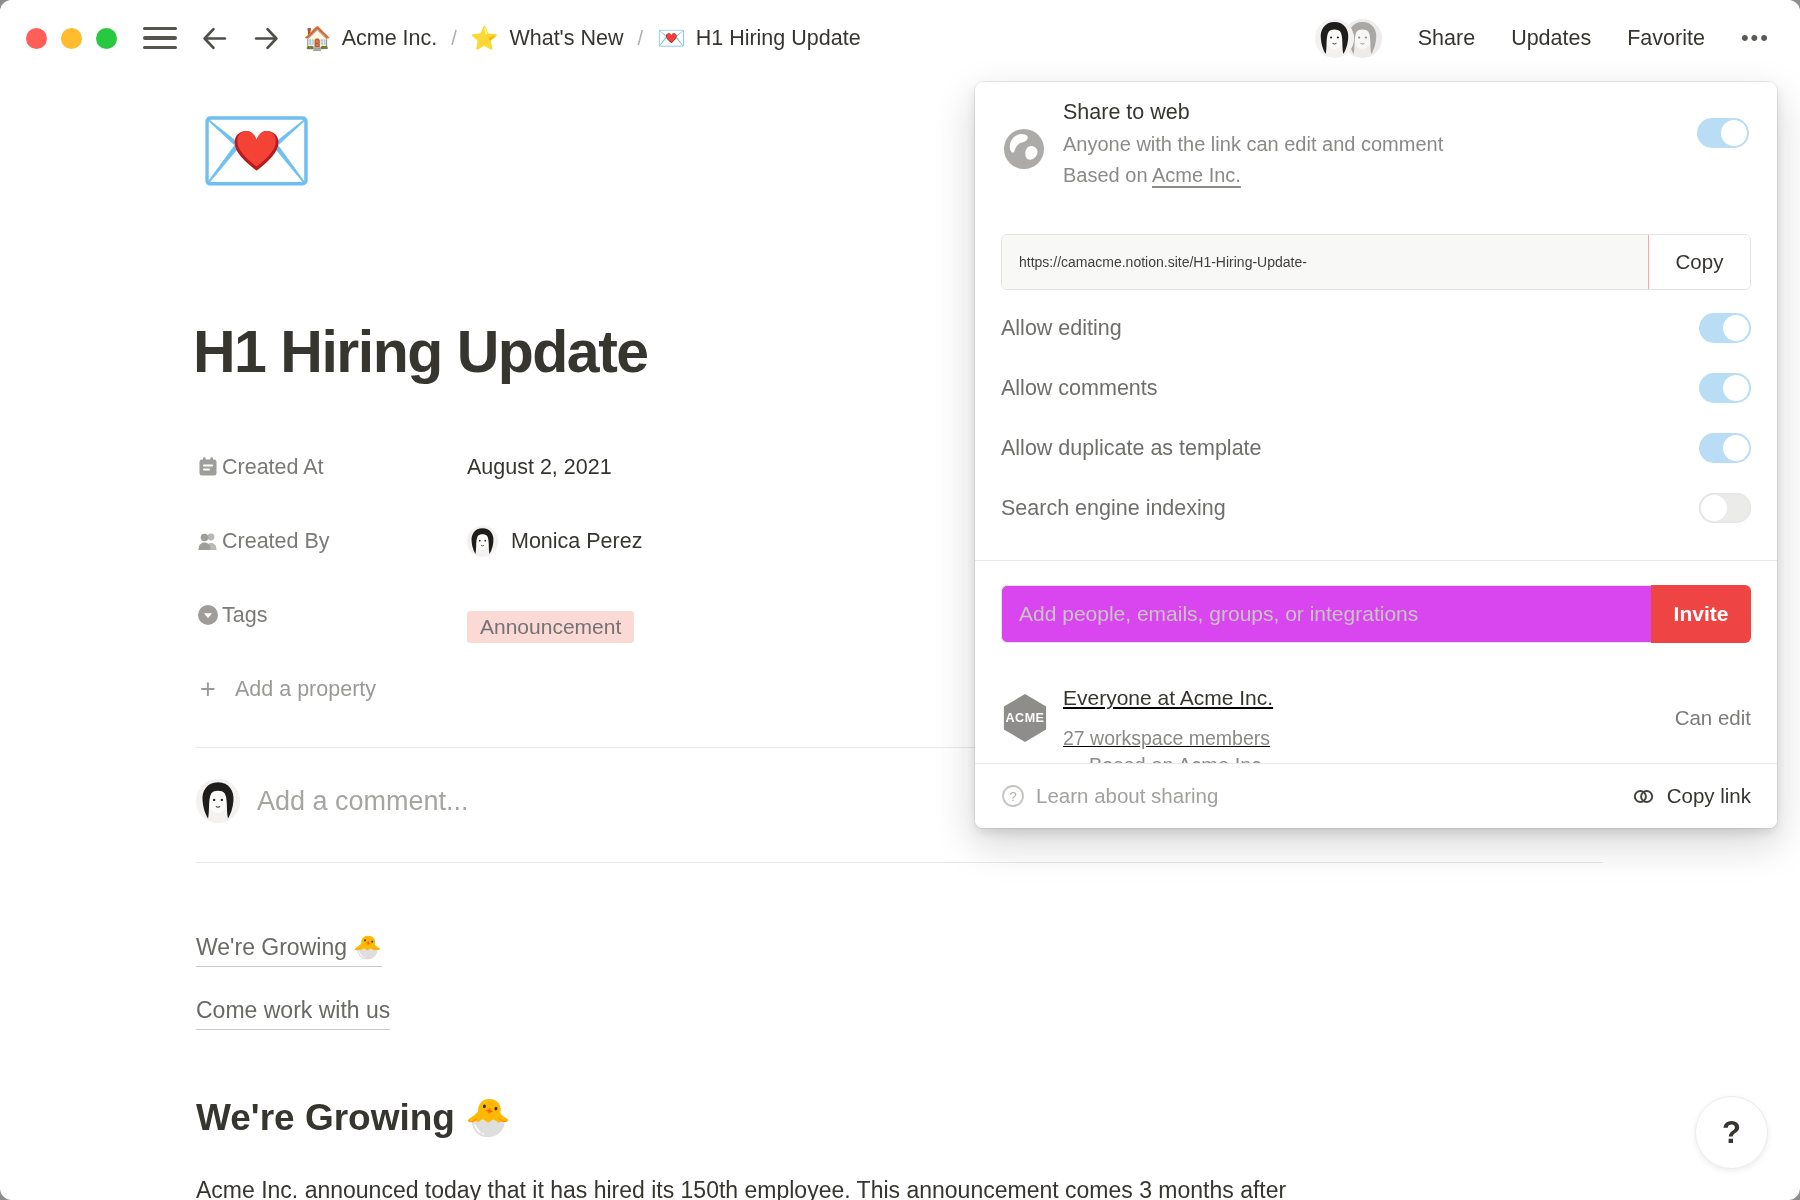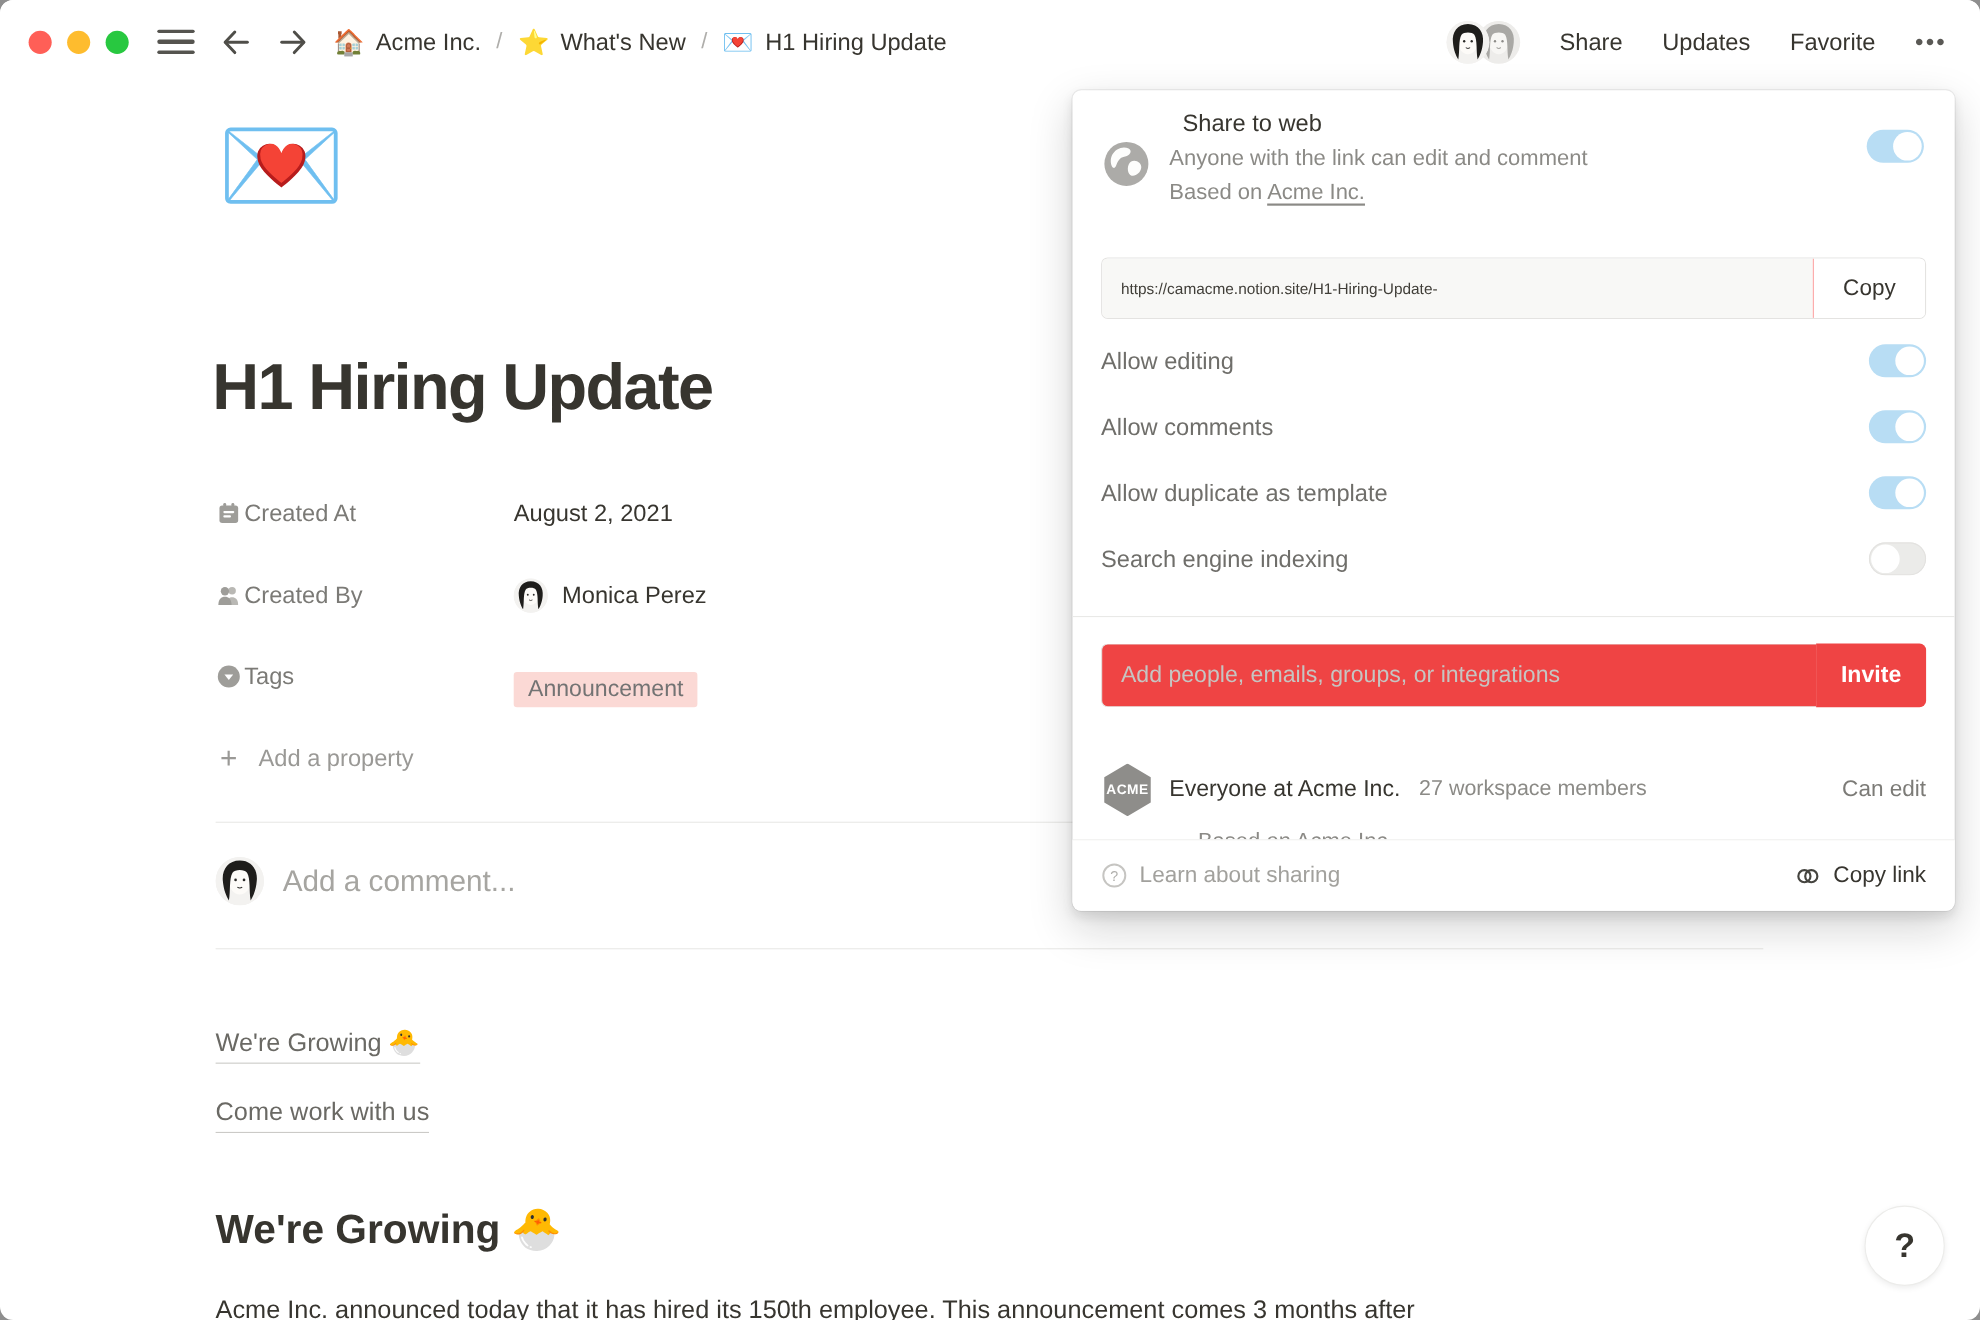--- a/index.html
+++ b/index.html
@@ -47,43 +47,43 @@
   .comment-placeholder { font-size:27px; color:#A6A5A1; }
   .toc-link { position:absolute; left:196px; font-size:23px; color:#6A6964; border-bottom:1.5px solid #CBCAC7; padding-bottom:5px; cursor:pointer; }
   .page-heading { position:absolute; left:196px; top:1096px; font-size:37px; font-weight:700; color:#37352F; }
   .page-body { position:absolute; left:196px; top:1172px; width:1440px; font-size:23px; line-height:36px; color:#37352F; }
 
   
   .popover { position:absolute; left:975px; top:82px; width:802px; height:746px; background:#fff; border-radius:8px;
              box-shadow:0 0 0 1px rgba(15,15,15,0.06), 0 5px 10px rgba(15,15,15,0.1), 0 15px 40px rgba(15,15,15,0.18); z-index:10; }
   .pop-body { position:absolute; top:0; left:0; right:0; bottom:65px; overflow:hidden; border-radius:8px 8px 0 0; }
   .pop-globe { position:absolute; left:26px; top:44px; width:46px; height:46px; }
-  .pop-title { position:absolute; left:100px; top:18px; font-size:21.5px; font-weight:500; color:#37352F; }
+  .pop-title { position:absolute; left:88px; top:18px; font-size:21.5px; font-weight:500; color:#37352F; }
   .pop-sub { position:absolute; left:88px; top:51px; font-size:20px; color:#8B8A86; }
   .pop-based { position:absolute; left:88px; top:82px; font-size:20px; color:#8B8A86; }
   .pop-based a { color:#8B8A86; text-decoration:underline; text-underline-offset:4px; cursor:pointer; }
   .toggle { width:52px; height:30px; border-radius:16px; position:relative; cursor:pointer; flex:0 0 auto; }
   .toggle.on { background:#B8DDF4; }
   .toggle.off { background:#EBEBE9; box-shadow:inset 0 0 0 1px #E3E2E0; }
   .toggle .knob { position:absolute; top:2px; width:26px; height:26px; border-radius:50%; background:#fff; }
   .toggle.on .knob { right:2px; } .toggle.off .knob { left:2px; }
   .web-toggle { position:absolute; right:28px; top:36px; }
   .url-group { position:absolute; left:26px; right:26px; top:152px; height:56px; display:flex; border:1px solid #E4E3E1; border-radius:6px; overflow:hidden; }
   .url-text { flex:1; background:#F8F8F6; font-size:14px; color:#403E38; padding:0 17px; line-height:54px; white-space:nowrap; overflow:hidden; }
   .copy-btn { width:102px; background:#fff; border-left:1px solid #fca5a5; font-size:20.5px; color:#37352F; display:flex; align-items:center; justify-content:center; cursor:pointer; }
   .pop-toggle-row { position:absolute; left:26px; right:26px; height:56px; display:flex; align-items:center; justify-content:space-between; }
   .pop-toggle-label { font-size:21.5px; color:#6F6E6A; }
   .pop-mid-div { position:absolute; left:0; right:0; top:478px; height:1px; background:#E9E9E7; }
   .invite-row { position:absolute; left:26px; right:26px; top:503px; height:58px; display:flex; }
-  .invite-input { flex:1; background:#ef4444; border:1px solid #E4E3E1; border-right:none; border-radius:6px 0 0 6px; font-size:21px; color:#37352F; padding:0 17px; outline:none; font-family:"Liberation Sans", sans-serif; }
+  .invite-input { flex:1; background:#d946ef; border:1px solid #E4E3E1; border-right:none; border-radius:6px 0 0 6px; font-size:21px; color:#37352F; padding:0 17px; outline:none; font-family:"Liberation Sans", sans-serif; }
   .invite-input::placeholder { color:#C6C5C2; }
   .invite-btn { width:100px; background:#ef4444; border:none; border-radius:0 6px 6px 0; color:#fff; font-size:21px; font-weight:700; cursor:pointer; font-family:"Liberation Sans", sans-serif; }
   .group-row { position:absolute; left:26px; right:26px; top:596px; height:80px; display:flex; align-items:center; cursor:pointer; }
   .acme-hex { width:48px; height:48px; background:#8E8D8A; clip-path:polygon(50% 0, 94% 26%, 94% 74%, 50% 100%, 6% 74%, 6% 26%); display:flex; align-items:center; justify-content:center; color:#fff; font-size:12.5px; font-weight:700; letter-spacing:0.5px; flex:0 0 auto; }
-  .group-text { margin-left:14px; display:flex; flex-direction:row; gap:17px; }
+  .group-text { margin-left:14px; display:flex; flex-direction:column; gap:17px;text-decoration:underline; }
   .group-name { font-size:21px; color:#37352F; }
   .group-members { font-size:19.5px; color:#8B8A86; }
   .group-perm { margin-left:auto; font-size:20.5px; color:#7C7B77; cursor:pointer; }
   .clipped-row { position:absolute; left:114px; top:672px; font-size:20px; color:#8B8A86; }
   .pop-footer { position:absolute; left:0; right:0; bottom:0; height:65px; border-top:1px solid #E9E9E7; display:flex; align-items:center; padding:0 26px; background:#fff; border-radius:0 0 8px 8px; }
   .learn { display:flex; align-items:center; gap:11px; font-size:20.5px; color:#A2A19D; cursor:pointer; }
   .copy-link { margin-left:auto; display:flex; align-items:center; gap:11px; font-size:20.5px; color:#37352F; cursor:pointer; }
 
   
   .help-btn { position:absolute; left:1695px; top:1096px; width:73px; height:73px; border-radius:50%; background:#fff; border:1px solid #ECECEA; box-shadow:0 2px 6px rgba(15,15,15,0.08); display:flex; align-items:center; justify-content:center; font-size:31px; font-weight:600; color:#37352F; cursor:pointer; z-index:6; }

